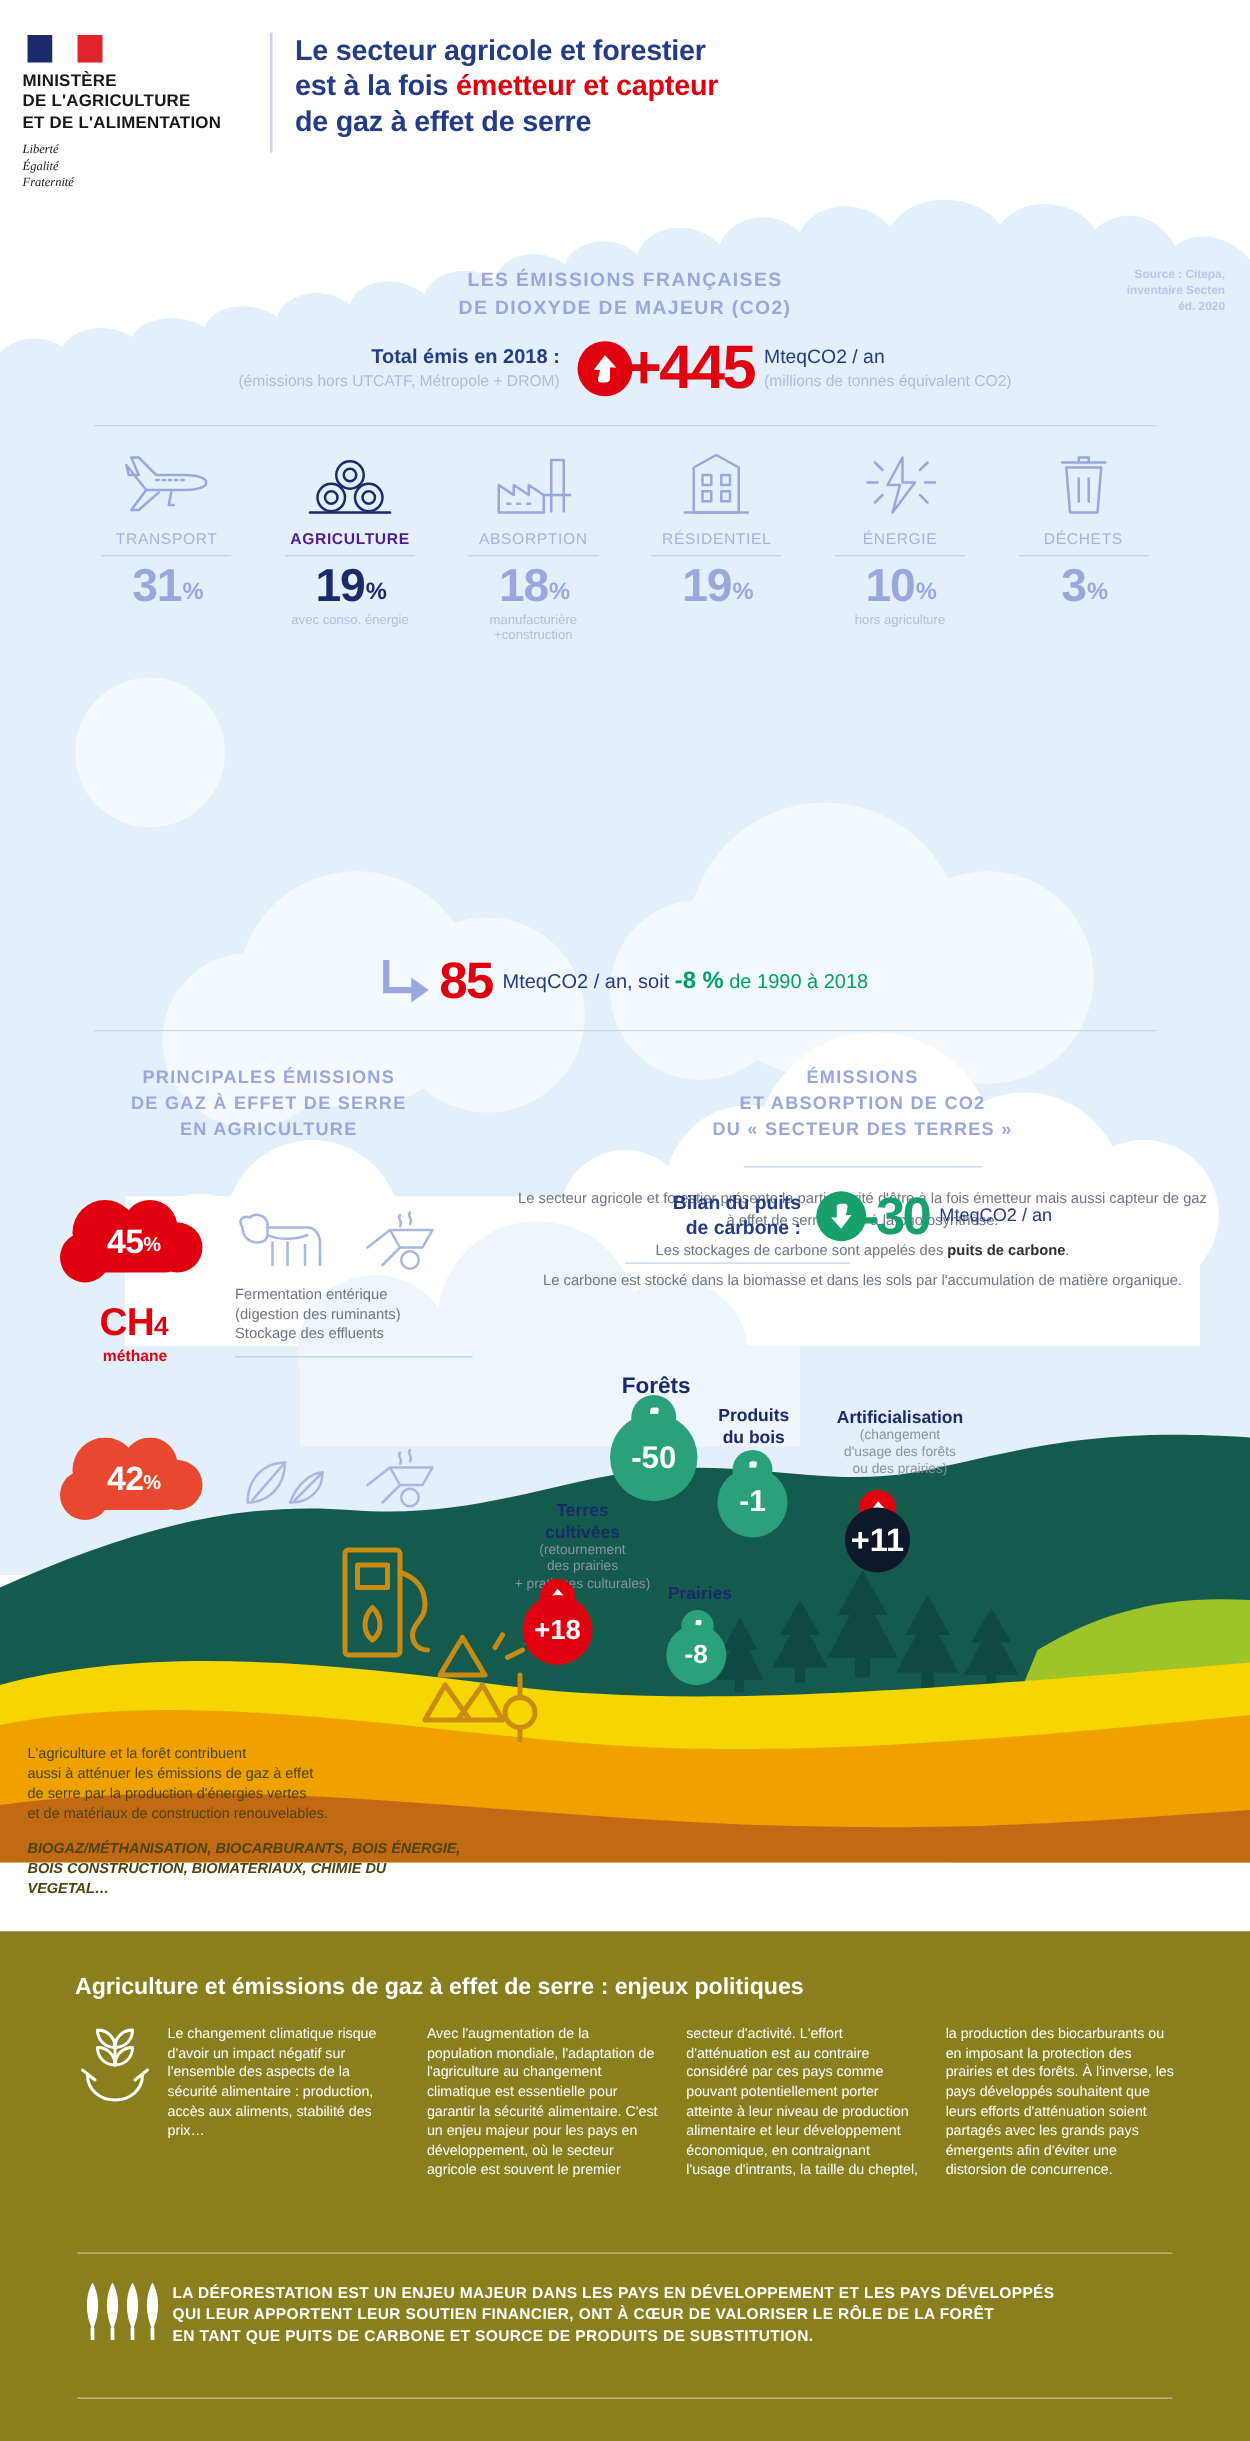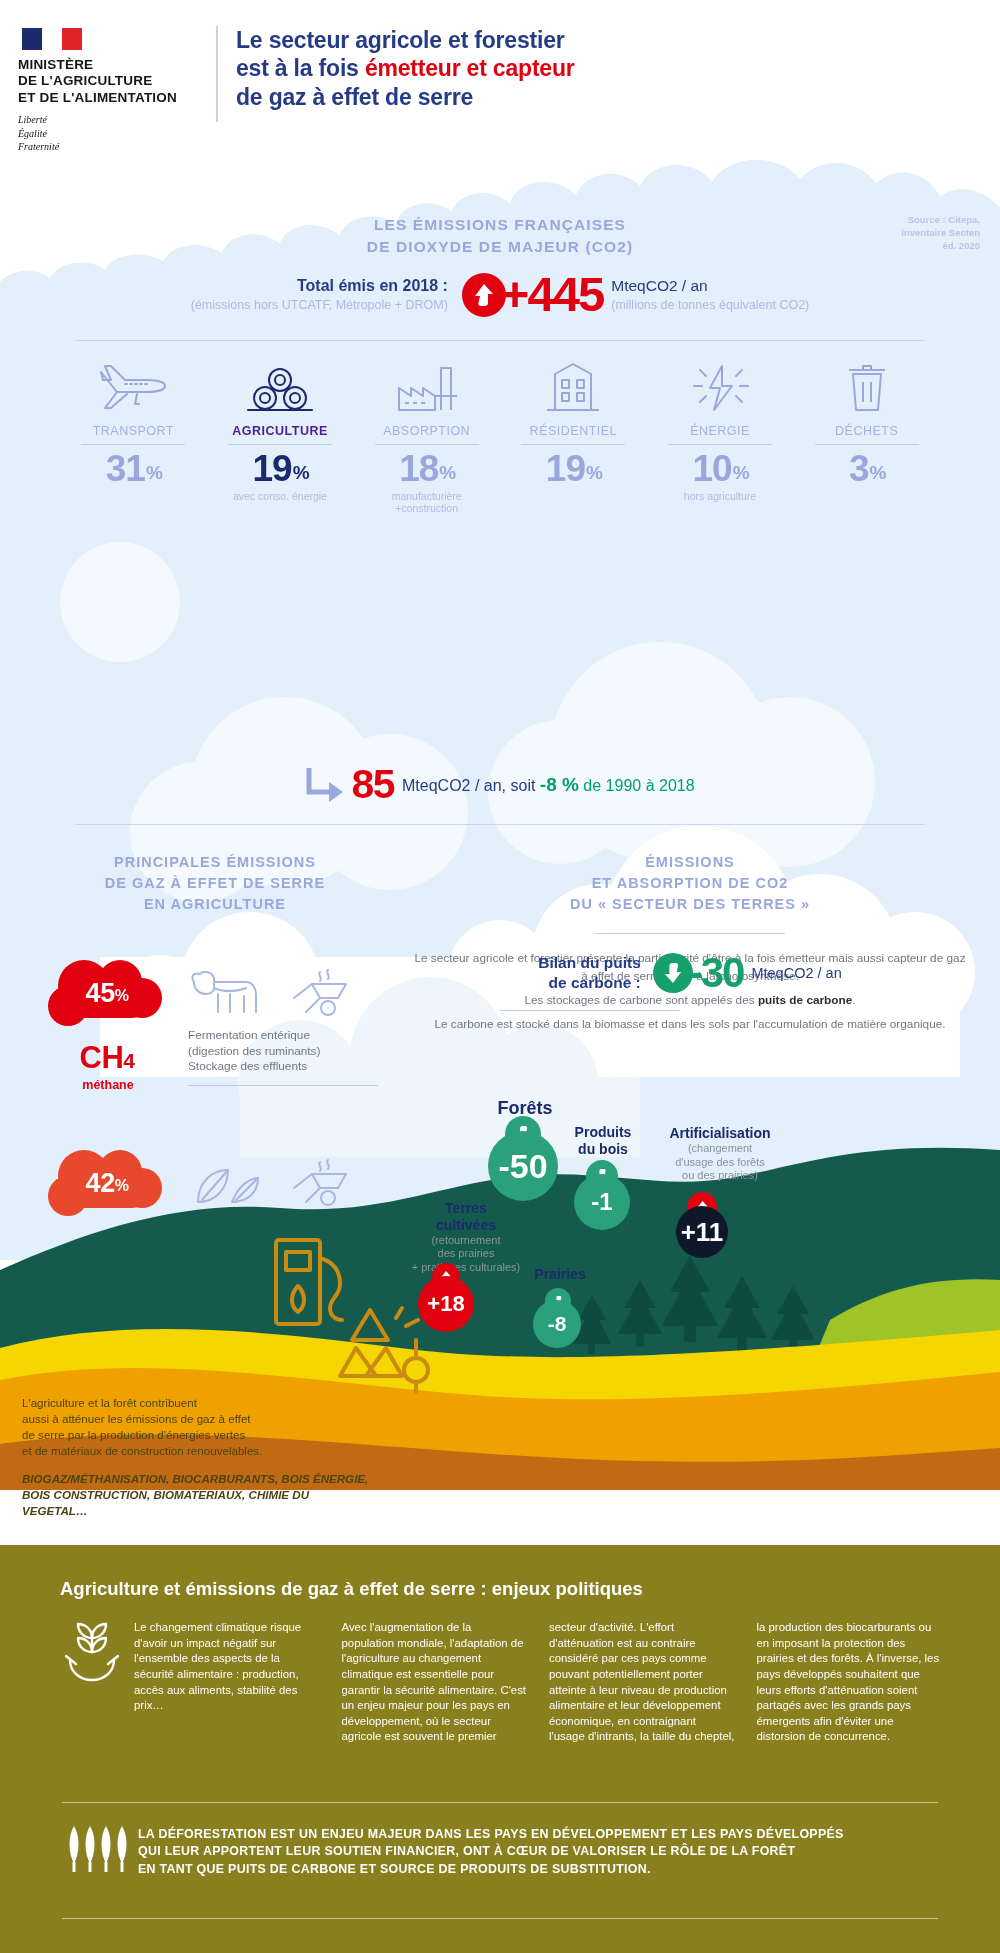--- a/index.html
+++ b/index.html
@@ -511,21 +511,21 @@
   </svg>
 
   <div>
 
     <div class="bublabel" style="left:470px;top:1098px;width:110px;font-size:18px;">Forêts</div>
     <div class="bub-ar" style="left:505px;top:1116px;width:36px;height:36px;background:#2aa17a;">
       <svg width="16" height="18" viewBox="0 0 22 24">
           <path fill="#fff" d="M11 23 L2 13 H7 V4 C7 2 8.5 1 10.5 1 H14 C16 1 17 2.5 16.5 4.5 L15 11 H20 Z"></path>
         </svg>
     </div>
-    <div class="bub" style="left:488px;top:1131px;width:70px;height:70px;background:#2aa17a;font-size:34px;">-50</div>
+    <div class="bub" style="left:488px;top:1131px;width:70px;height:70px;background:#2aa17a;font-size:25px;">-50</div>
 
     <div class="bublabel" style="left:548px;top:1124px;width:110px;font-size:14px;white-space:pre-line;">Produits
 du bois</div>
     <div class="bub-ar" style="left:586px;top:1160px;width:32px;height:32px;background:#2aa17a;">
       <svg width="14" height="16" viewBox="0 0 22 24">
           <path fill="#fff" d="M11 23 L2 13 H7 V4 C7 2 8.5 1 10.5 1 H14 C16 1 17 2.5 16.5 4.5 L15 11 H20 Z"></path>
         </svg>
     </div>
     <div class="bub" style="left:574px;top:1174px;width:56px;height:56px;background:#2aa17a;font-size:24px;">-1</div>
 

